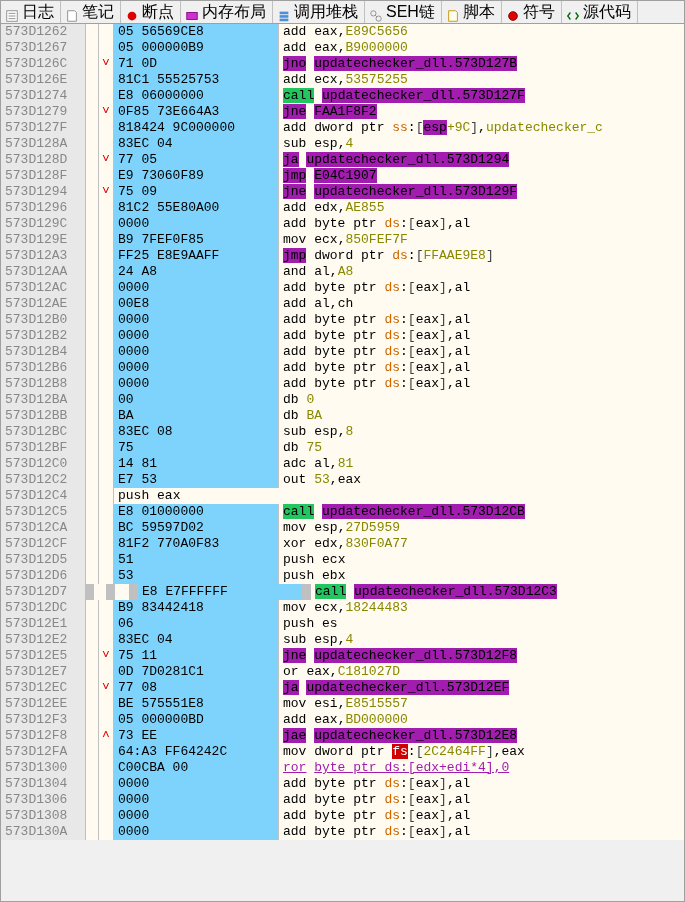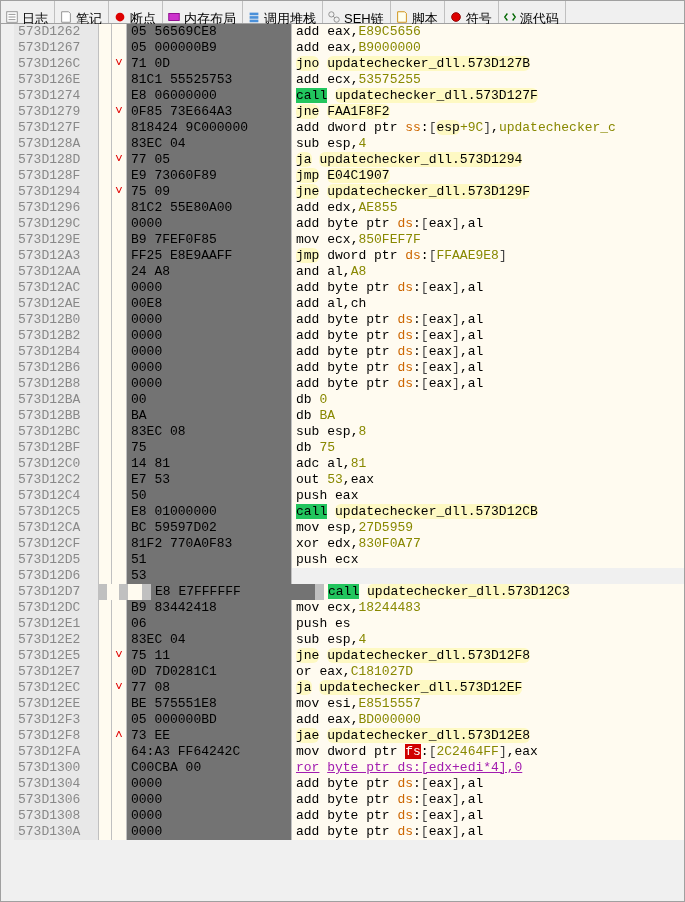--- a/index.html
+++ b/index.html
@@ -17,42 +17,41 @@
   overflow:hidden;
 }
 .toolbar{
   display:flex;
   height:22px;
   background:#f0f0f0;
   border-bottom:1px solid #a0a0a0;
   align-items:center;
 }
 .tab{
-  display:flex;align-items:flex-start;
+  display:flex;align-items:flex-end;
   padding:9px 6px 0 4px;
   border-right:1px solid #c0c0c0;
   height:100%;
   box-sizing:border-box;
-  font-size:13px;
+  font-size:16px;
   font-family:"Tahoma","Microsoft YaHei",sans-serif;
   cursor:pointer;
 }
 .tab .icon{width:14px;height:14px;margin-right:3px;display:flex;align-items:center;justify-content:center;}
 .tab .icon svg{width:14px;height:14px;}
 .disasm{
   flex:1;overflow:hidden;
   display:flex;flex-direction:column;
 }
 .row{
   display:flex;
   height:16px;
   line-height:16px;
   font-family:"Consolas","Courier New",monospace;
   font-size:13px;
-  margin-left:13px;
 }
 .row.selected{background:#c0c0c0;gap:8px;}
 .cell-addr{
   width:80px;
   padding-left:4px;
   text-align:left;
   background:#e8e8e8;
   border-right:1px solid #c0c0c0;
   color:#888888;
   flex-shrink:0;
@@ -68,40 +67,40 @@
   border-right:1px solid #c0c0c0;
   background:#fffbf0;
   text-align:center;
   flex-shrink:0;
 }
 .arrow-down{color:#e00000;}
 .arrow-up{color:#e00000;}
 .cell-bytes{
   width:160px;
   padding-left:4px;
-  background:#737373;
+  background:#7dd3fc;
   border-right:1px solid #c0c0c0;
   flex-shrink:0;
   white-space:pre;
 }
 .cell-asm{
   flex:1;
   padding-left:4px;
   background:#fffbf0;
   white-space:pre;
   overflow:hidden;
 }
 .imm{color:#888800;text-align:right;}
 .seg{color:#cc6600;text-align:center;}
 .br{color:#404040;}
 .gray{color:#a21caf;text-decoration:underline;}
 .t-black{color:#000;}
 
 
-.y{background:#fef9c3;border-radius:6px;}
+.y{background:#a21caf;}
 .c{background:#22c55e;}
 .rbox{background:#d00000;color:#ffffff;}
 </style>
 </head>
 <body>
 
 <div class="main">
   <div class="toolbar" id="toolbar">
       <div class="tab">
         <span class="icon">
@@ -384,21 +383,20 @@
         <div class="cell-addr">573D12C2</div>
         <div class="cell-bp"></div>
         <div class="cell-arrow"></div>
         <div class="cell-bytes">E7 53</div>
         <div class="cell-asm"><span class="t-black">out</span> <span class="imm">53</span>,<span class="t-black">eax</span></div>
       </div>
       <div class="row">
         <div class="cell-addr">573D12C4</div>
         <div class="cell-bp"></div>
         <div class="cell-arrow"></div>
-        <div class="cell-bytes">50</div>
         <div class="cell-asm"><span class="t-black">push</span> <span class="t-black">eax</span></div>
       </div>
       <div class="row">
         <div class="cell-addr">573D12C5</div>
         <div class="cell-bp"></div>
         <div class="cell-arrow"></div>
         <div class="cell-bytes">E8 01000000</div>
         <div class="cell-asm"><span class="c t-black">call</span> <span class="y t-black">updatechecker_dll.573D12CB</span></div>
       </div>
       <div class="row">
@@ -420,20 +418,21 @@
         <div class="cell-bp"></div>
         <div class="cell-arrow"></div>
         <div class="cell-bytes">51</div>
         <div class="cell-asm"><span class="t-black">push</span> <span class="t-black">ecx</span></div>
       </div>
       <div class="row">
         <div class="cell-addr">573D12D6</div>
         <div class="cell-bp"></div>
         <div class="cell-arrow"></div>
         <div class="cell-bytes">53</div>
+        <div class="cell-asm"><span class="t-black">push</span> <span class="t-black">ebx</span></div>
       </div>
       <div class="row selected">
         <div class="cell-addr">573D12D7</div>
         <div class="cell-bp"></div>
         <div class="cell-arrow"></div>
         <div class="cell-bytes">E8 E7FFFFFF</div>
         <div class="cell-asm"><span class="c t-black">call</span> <span class="y t-black">updatechecker_dll.573D12C3</span></div>
       </div>
       <div class="row">
         <div class="cell-addr">573D12DC</div>

